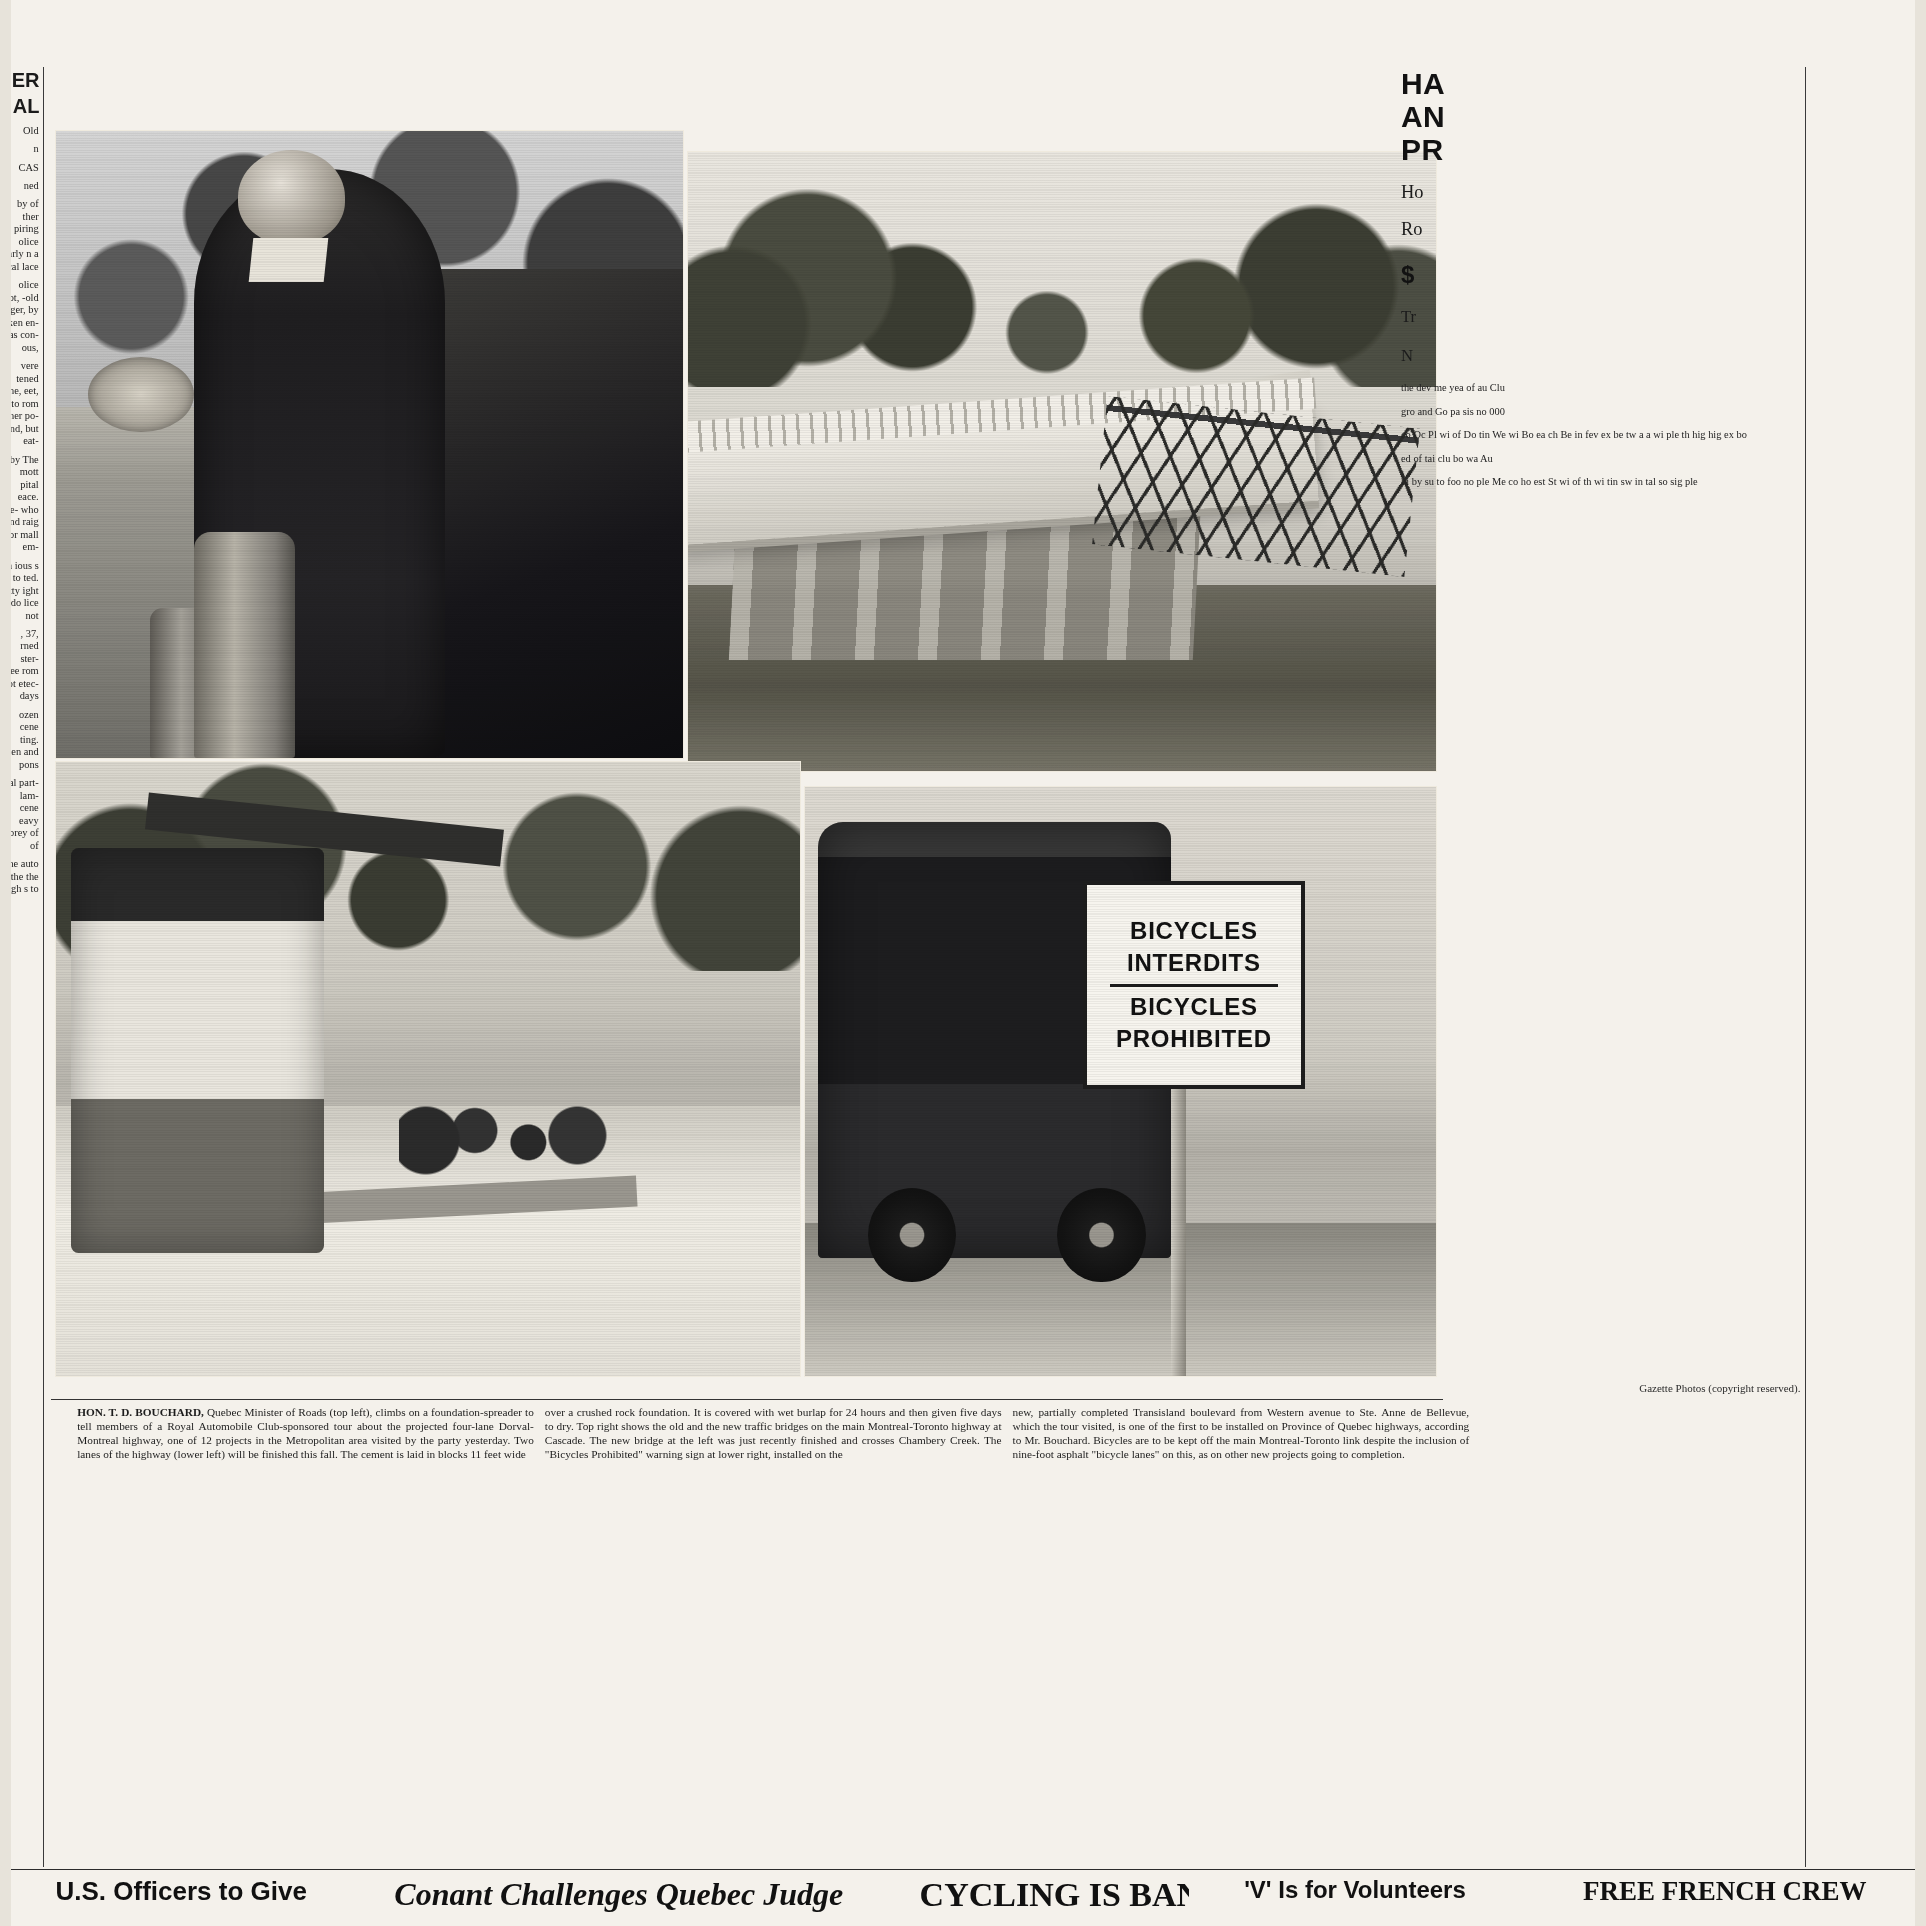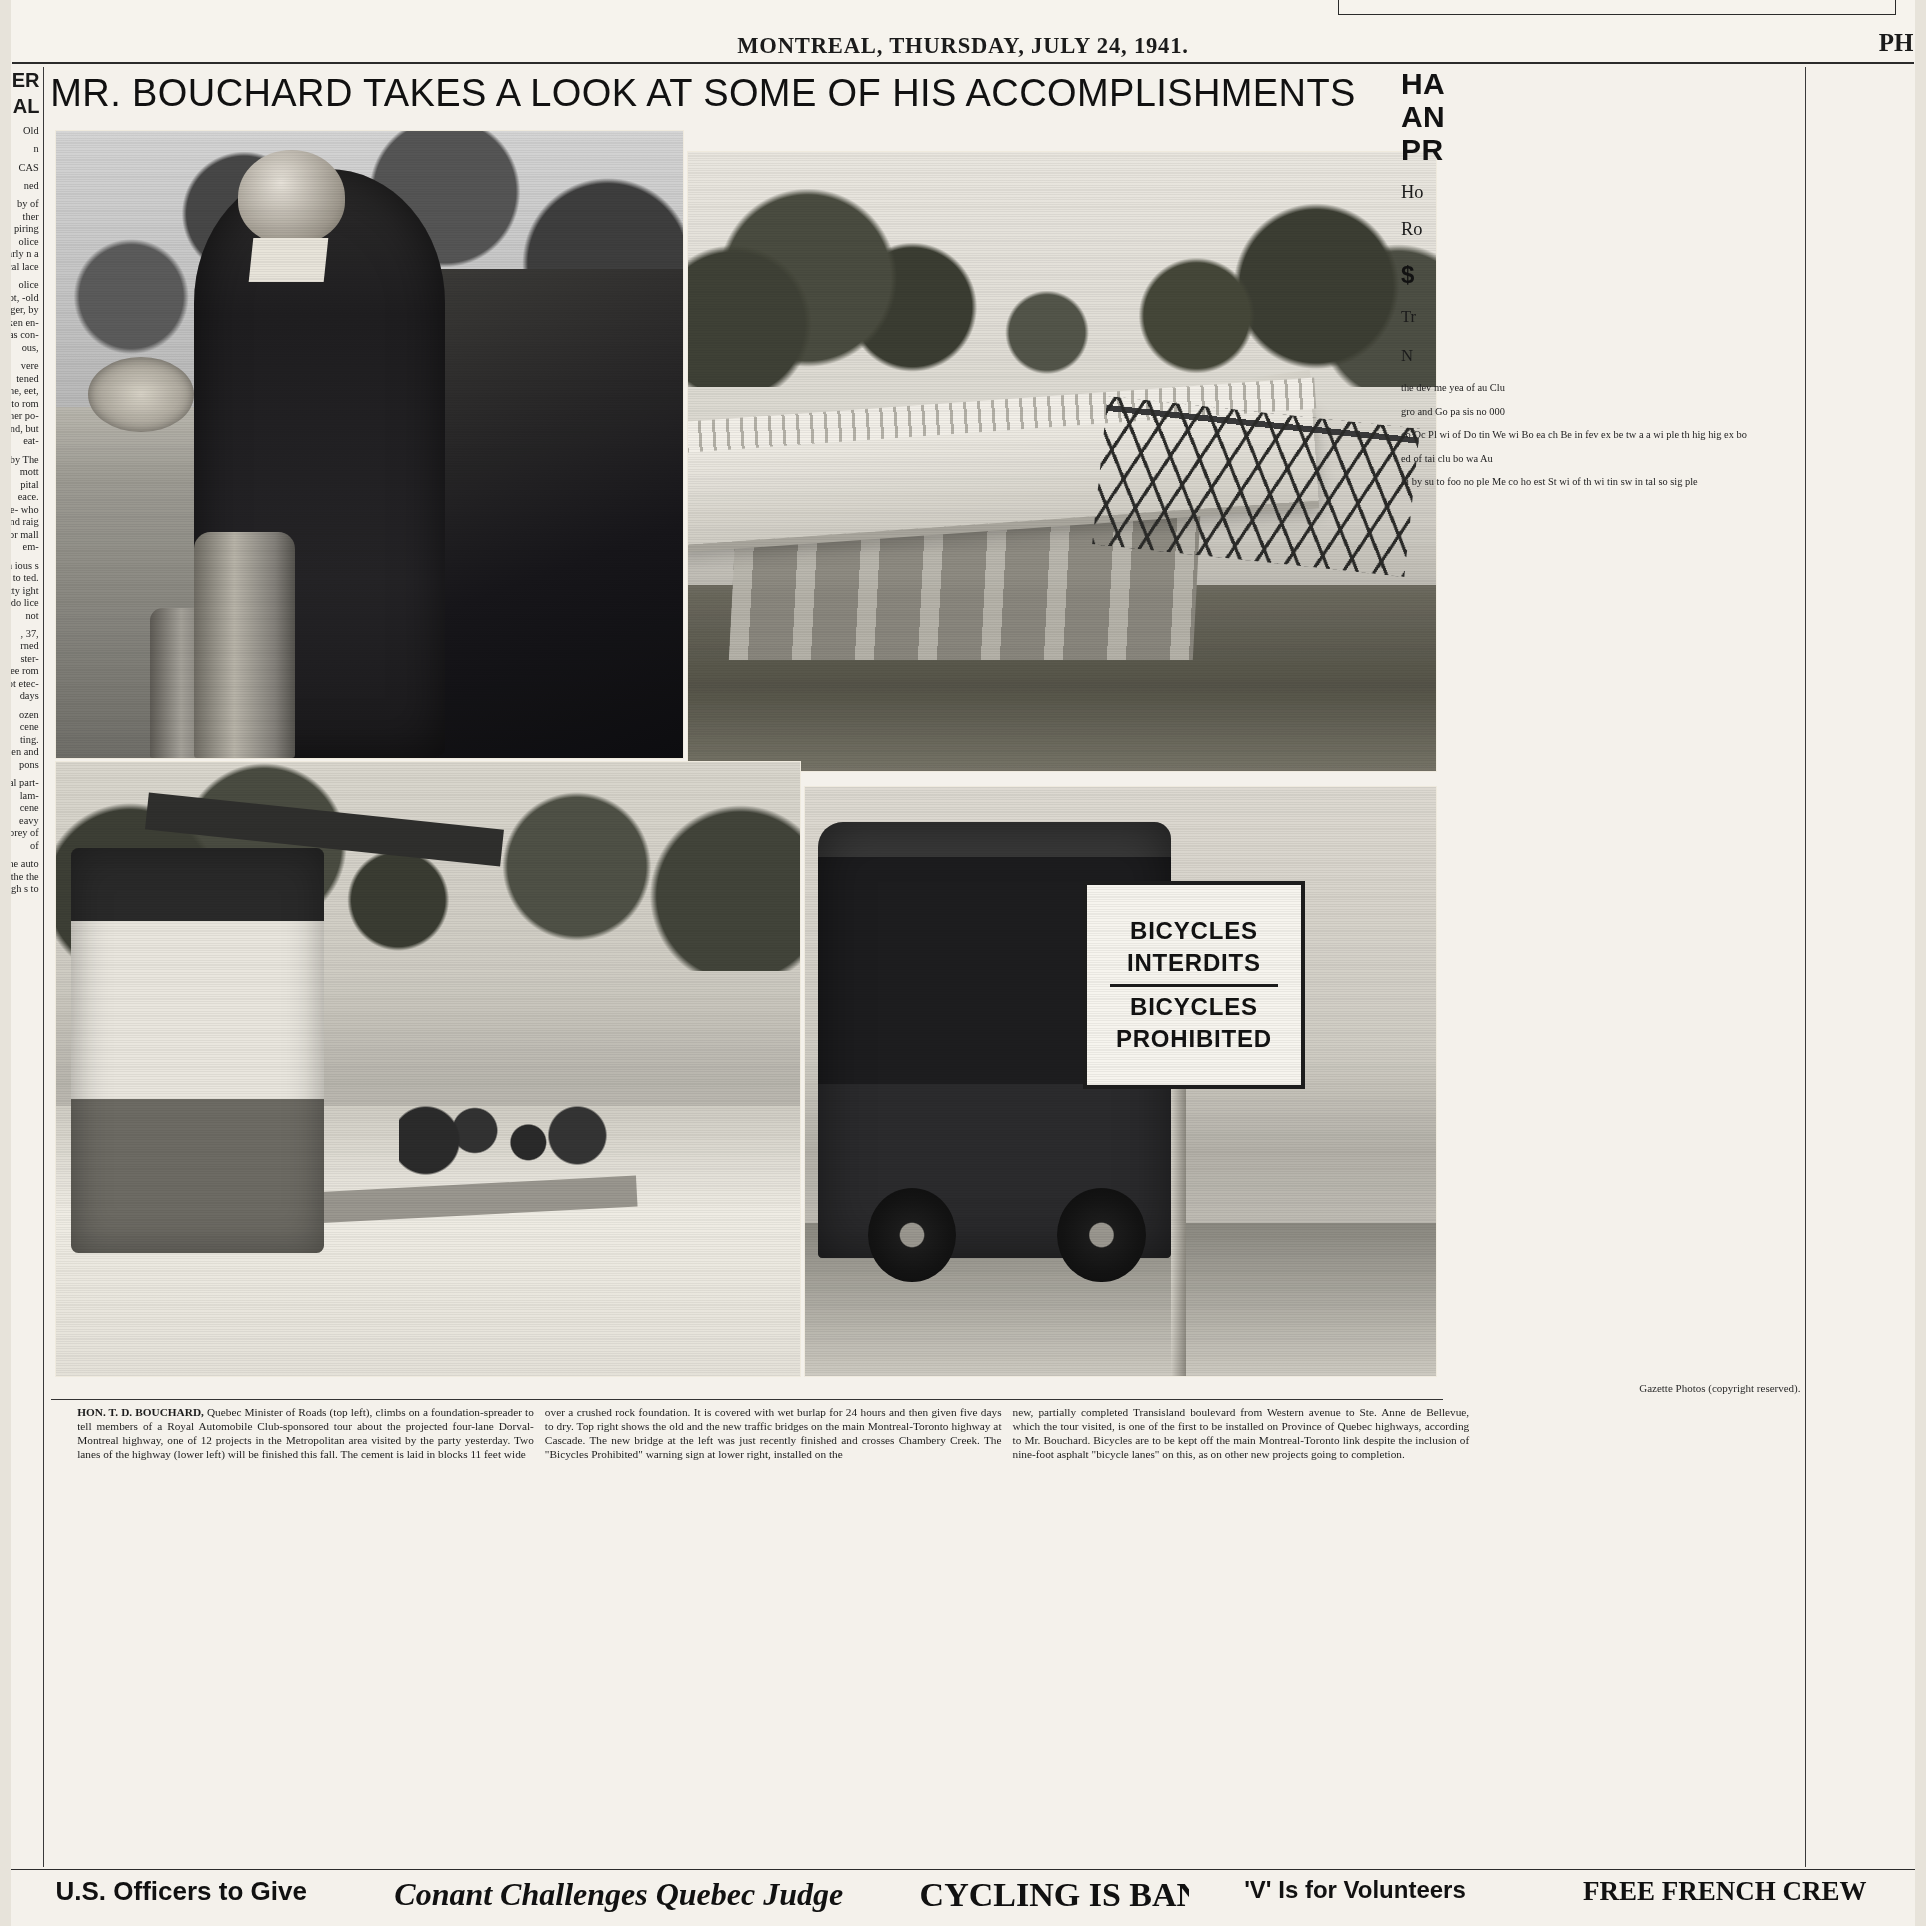--- a/index.html
+++ b/index.html
@@ -451,26 +451,20 @@
     background: #e7e3da;
   }
   .edge-fade-left { left: 0; }
   .edge-fade-right { right: 0; }
 </style>
 </head>
 <body>
 
 <div class="page">
 
-  <div class="masthead">
-    <div class="masthead-box"></div>
-    <div class="dateline">MONTREAL, THURSDAY, JULY 24, 1941.</div>
-    <div class="ph-right">PH</div>
-    <div class="rule-top"></div>
-  </div>
 
   <div class="left-col">
     <div class="lc-head">ER</div>
     <div class="lc-head">AL</div>
     <div class="lc-body">Old</div>
     <div class="lc-body">n</div>
     <div class="lc-body">CAS</div>
     <div class="lc-body">ned</div>
     <div class="lc-body">by of ther piring olice arly n a ocal lace</div>
     <div class="lc-body">olice riot, -old ger, by ken en- was con- ous,</div>
@@ -481,21 +475,20 @@
     <div class="lc-body">ozen cene ting. oken and pons</div>
     <div class="lc-body">eral part- lam- cene eavy orey of of</div>
     <div class="lc-body">the auto the the ough s to</div>
   </div>
 
   <div class="vrule l1"></div>
   <div class="vrule r1"></div>
 
   <div class="package">
 
-    <div class="pkg-headline">MR. BOUCHARD TAKES A LOOK AT SOME OF HIS ACCOMPLISHMENTS</div>
 
     <div class="photo-grid">
 
       <div class="photo ph-portrait">
         <div class="portrait-bg"></div>
         <div class="portrait-trees"></div>
         <div class="portrait-dark"></div>
         <div class="portrait-man"></div>
         <div class="portrait-head"></div>
         <div class="portrait-collar"></div>

